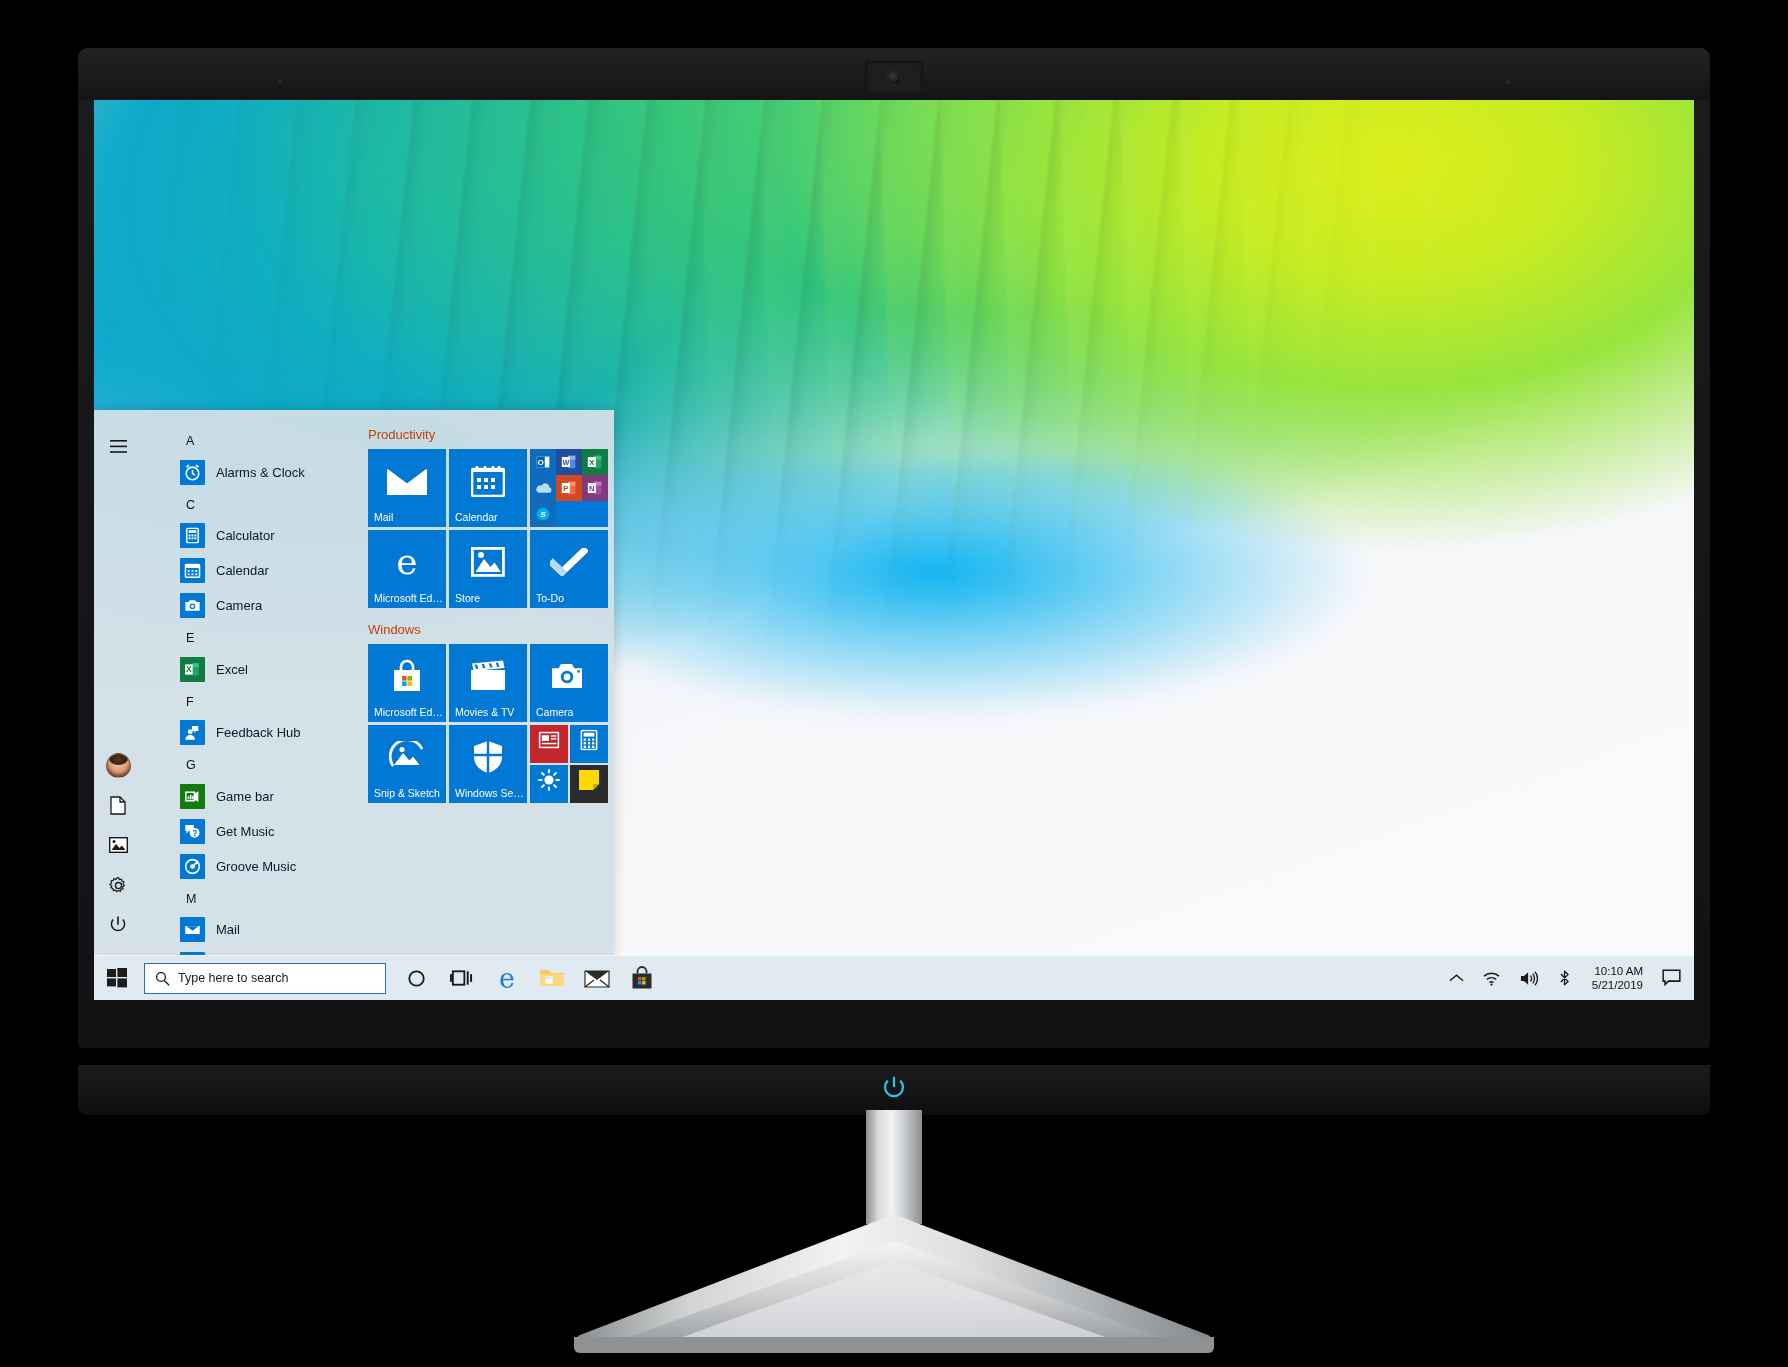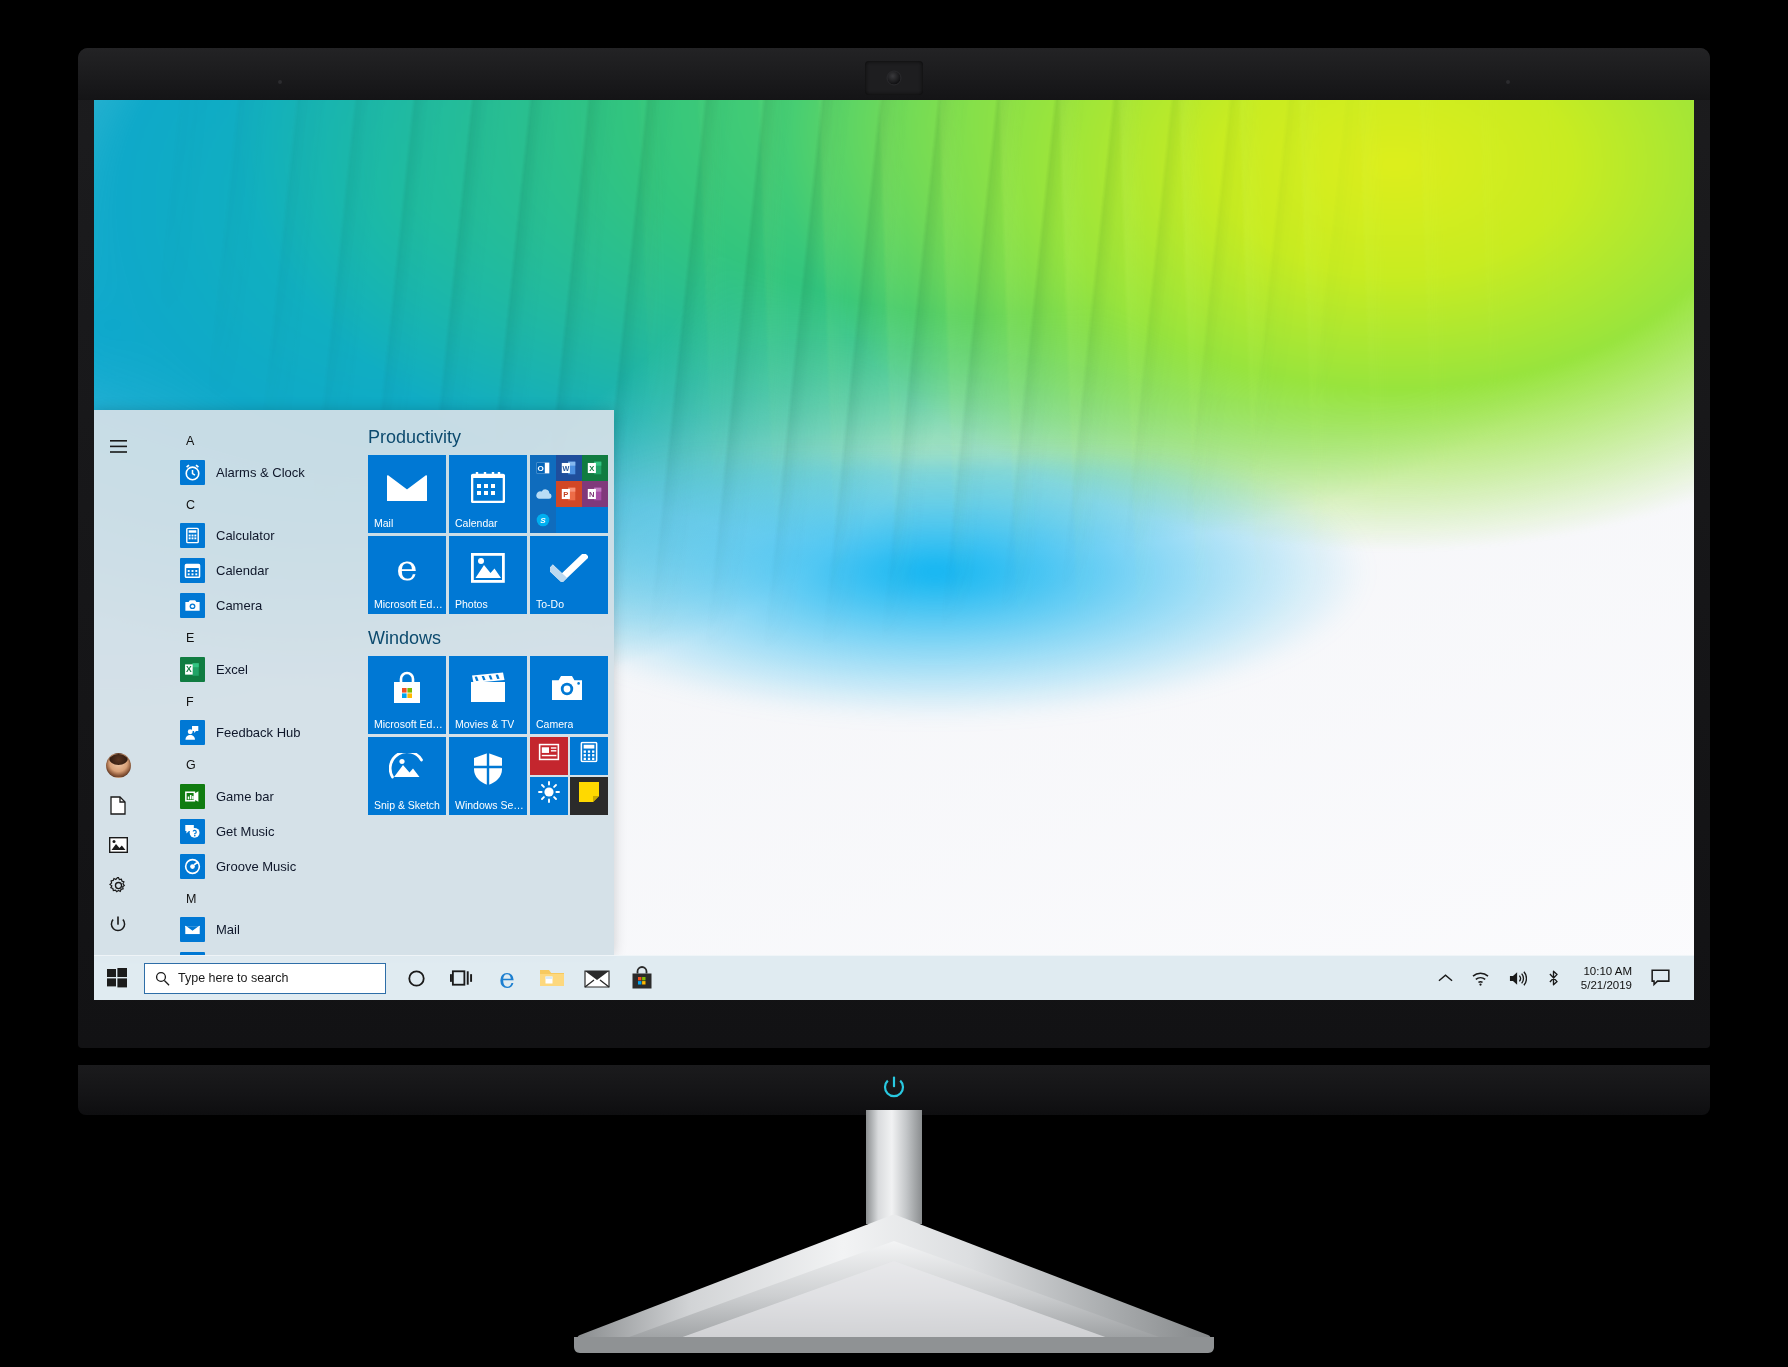--- a/index.html
+++ b/index.html
@@ -136,21 +136,21 @@
     width: 25px; height: 25px; flex-shrink: 0;
     display: flex; align-items: center; justify-content: center;
     border-radius: 1px;
   }
   .app-ico svg { display:block; }
   .app-name { font-size: 13px; color: #0f172a; white-space: nowrap; }
 
   .tiles-pane {
     flex: 1; height: 100%; padding: 17px 0 0 14px; overflow: hidden;
   }
-  .group-title { font-size: 18px; color: #0c4a6e; margin-bottom: 7px; }
+  .group-title { font-size: 13px; color: #c2410c; margin-bottom: 7px; }
   .tile-grid { display: flex; flex-wrap: wrap; gap: 3px; width: 242px; margin-bottom: 14px; }
   .tile {
     width: 78px; height: 78px; background: #0078d4; position: relative;
     cursor: default; overflow: hidden;
   }
   .tile .tlabel {
     position: absolute; left: 6px; bottom: 4px;
     font-size: 10.5px; color: #fff; white-space: nowrap;
     max-width: 70px; overflow: hidden; text-overflow: ellipsis;
   }
@@ -185,21 +185,21 @@
     display: flex; align-items: center; gap: 8px; padding-left: 10px;
     margin-left: 4px;
   }
   .search-ph { font-size: 12.5px; color: #1a1a1a; }
   .tb-icons { display: flex; align-items: center; height: 45px; margin-left: 8px; }
   .tb-btn {
     width: 45px; height: 45px; display: flex; align-items: center; justify-content: center;
     cursor: default; position: relative;
   }
   .tray {
-    margin-left: auto; display: flex; align-items: center; height: 45px; padding-right: 15px;
+    margin-left: auto; display: flex; align-items: center; height: 45px; padding-right: 4px;
   }
   .tray-btn {
     height: 45px; display: flex; align-items: center; justify-content: center;
     padding: 0 9px; cursor: default;
   }
   .clock {
     display: flex; flex-direction: column; align-items: flex-end; justify-content: center;
     height: 45px; padding: 0 10px; line-height: 1.25; cursor: default;
   }
   .clock span { font-size: 11.5px; color: #101010; }
@@ -549,21 +549,21 @@
             </div>
 
             <div class="tile">
               <span class="tglyph">
                 <svg width="34" height="30" viewBox="0 0 34 30">
                     <rect x="1.4" y="1.4" width="31" height="27" fill="none" stroke="#fff" stroke-width="2.8"></rect>
                     <path d="M4.5 25 L13 12 L19.5 20 L23.5 15.5 L30 25z" fill="#fff"></path>
                     <circle cx="10" cy="8" r="3" fill="#fff"></circle>
                   </svg>
               </span>
-              <span class="tlabel">Photos</span>
+              <span class="tlabel">Store</span>
             </div>
 
             <div class="tile">
               <span class="tglyph">
                 <svg width="38" height="28" viewBox="0 0 38 28">
                     <path d="M3 15.5 L12 24 L34 3" fill="none" stroke="#fff" stroke-width="7" stroke-linecap="square"></path>
                     <path d="M3 15.5 L12 24" stroke="#bcd9f0" stroke-width="7" stroke-linecap="square"></path>
                   </svg>
               </span>
               <span class="tlabel">To-Do</span>

